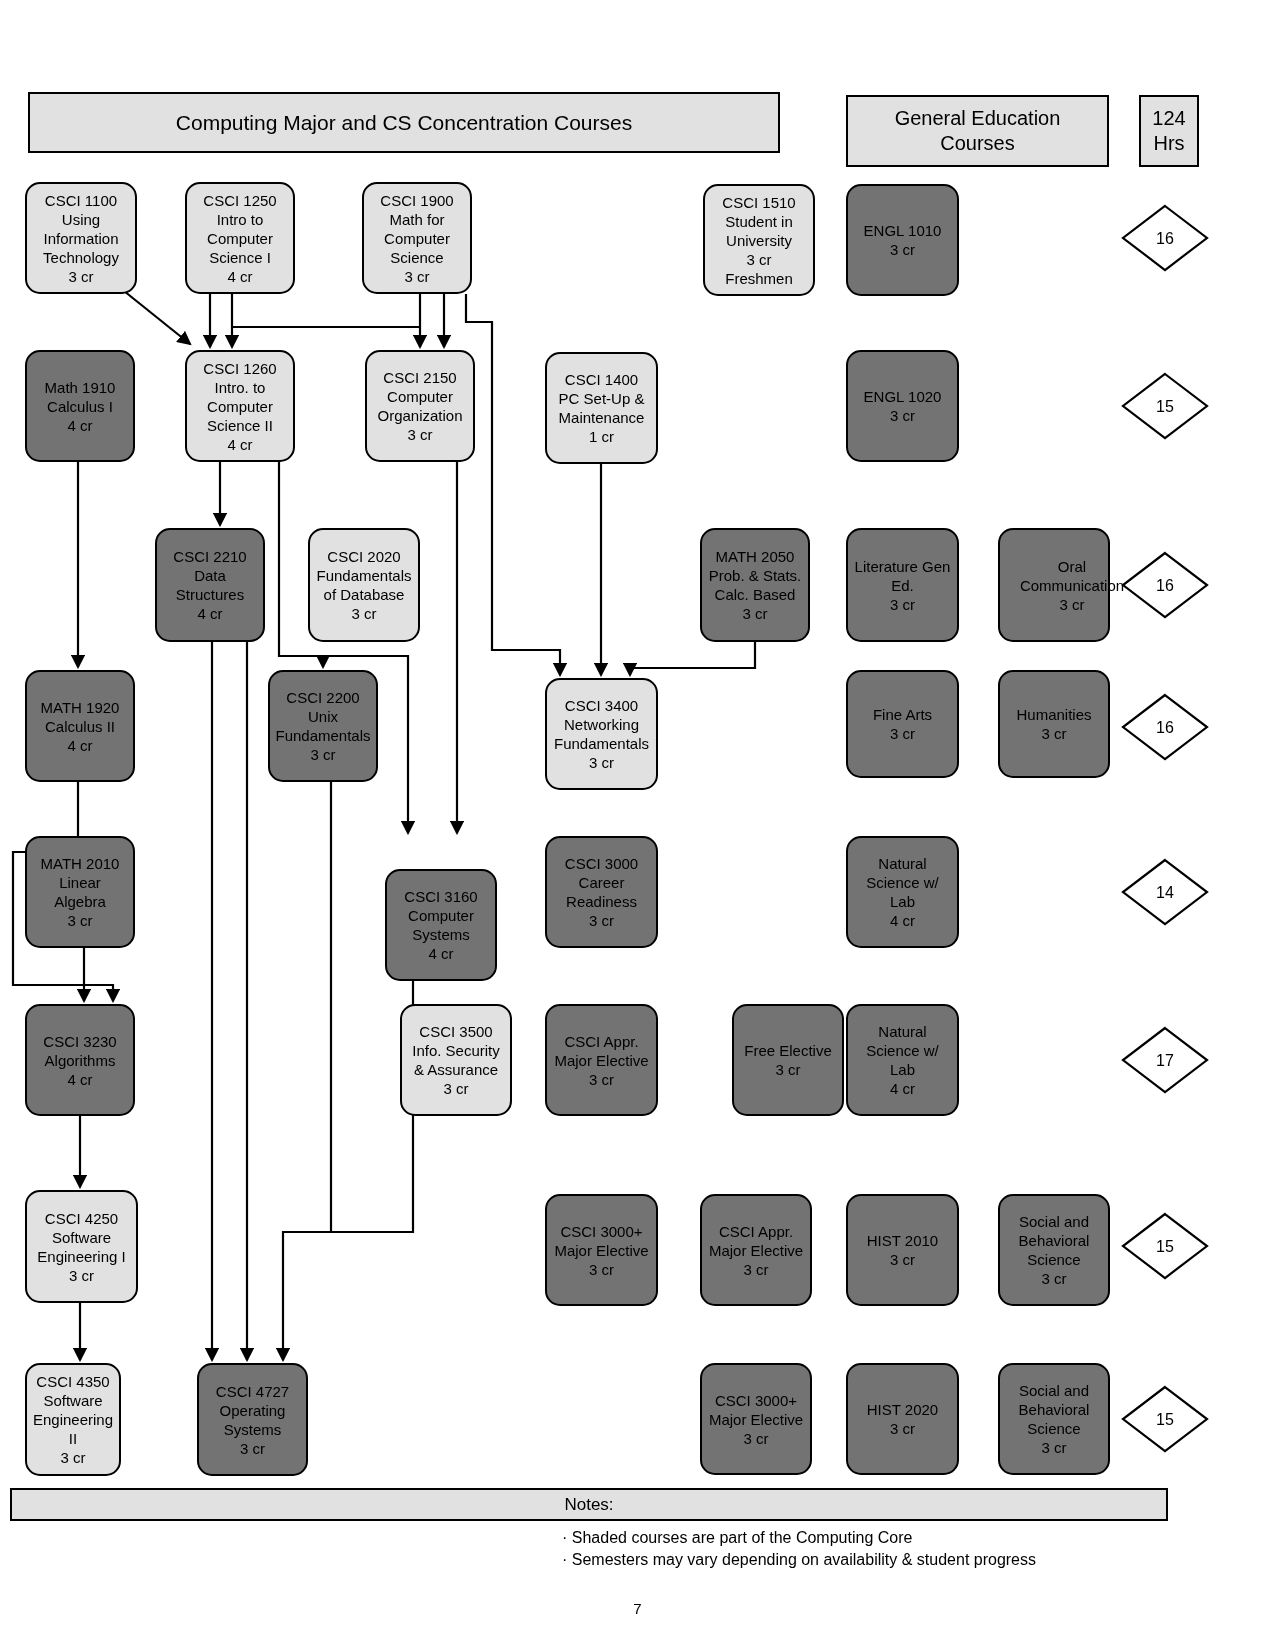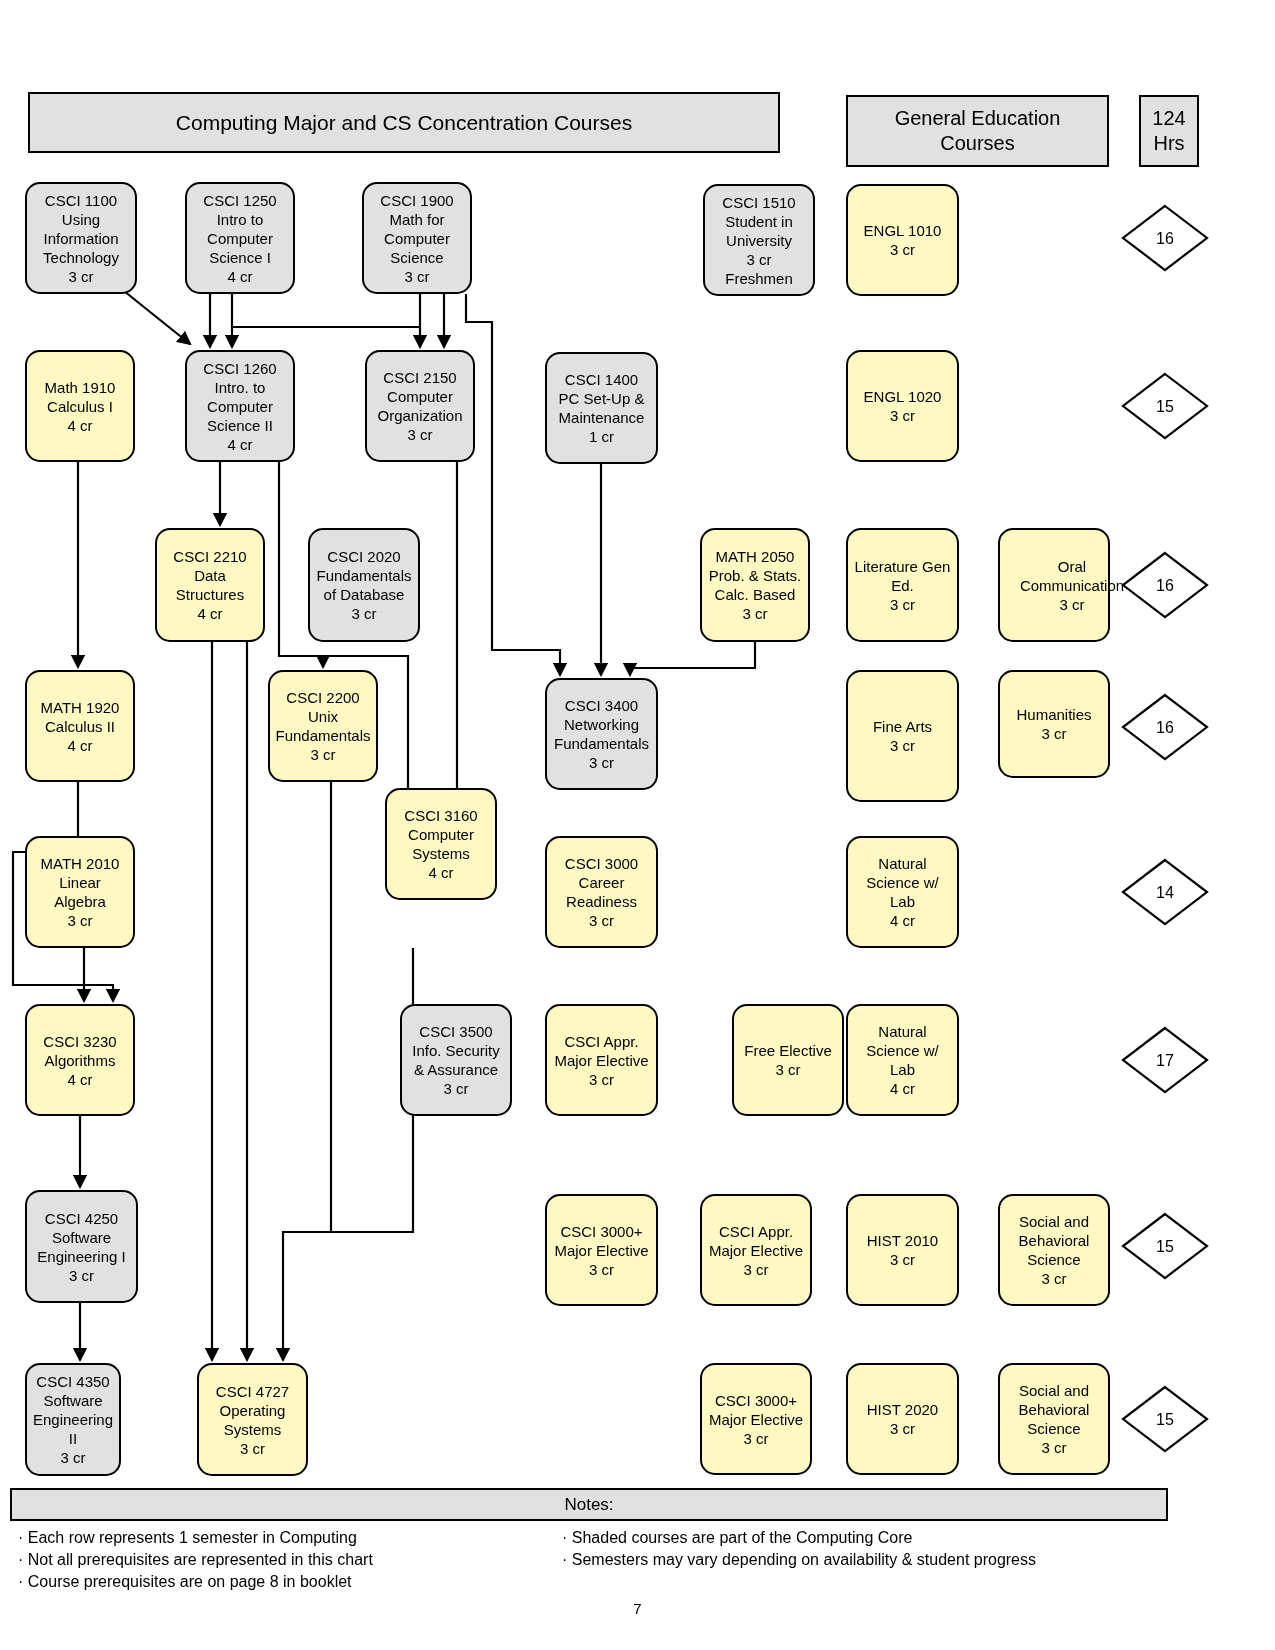--- a/index.html
+++ b/index.html
@@ -14,21 +14,21 @@
   }
   .hdrbox {
     position:absolute; box-sizing:border-box; background:#e1e1e1;
     border:2.5px solid #000; display:flex; align-items:center; justify-content:center;
     text-align:center;
   }
   #main-header { left:28px; top:92px; width:752px; height:61px; font-size:21px; }
   #gened-header { left:846px; top:95px; width:263px; height:72px; font-size:20px; line-height:25px; }
   #total-hours-box { left:1139px; top:95px; width:60px; height:72px; font-size:20px; line-height:25px; }
   .course {
-    position:absolute; box-sizing:border-box; background:#fef9c3;
+    position:absolute; box-sizing:border-box; background:#737373;
     border:2.2px solid #000; border-radius:15px;
     display:flex; flex-direction:column; align-items:center; justify-content:center;
     text-align:center; font-size:15px; line-height:19px;
   }
   .course.shaded { background:#e1e1e1; }
   #edges-svg { position:absolute; left:0; top:0; width:1275px; height:1650px; }
   .edge { fill:none; stroke:#000; stroke-width:2.2px; }
   .diamond { fill:#fff; stroke:#000; stroke-width:2.2px; }
   .dval { font-family:"Liberation Sans", sans-serif; font-size:16px; text-anchor:middle; }
   #notes-bar {
@@ -214,35 +214,35 @@
         <div>Unix</div>
         <div>Fundamentals</div>
         <div>3 cr</div>
       </div>
       <div class="course shaded" style="left: 545px; top: 678px; width: 113px; height: 112px;">
         <div>CSCI 3400</div>
         <div>Networking</div>
         <div>Fundamentals</div>
         <div>3 cr</div>
       </div>
-      <div class="course" style="left: 846px; top: 670px; width: 113px; height: 132px;">
+      <div class="course" style="left: 846px; top: 670px; width: 113px; height: 108px;">
         <div>Fine Arts</div>
         <div>3 cr</div>
       </div>
       <div class="course" style="left: 998px; top: 670px; width: 112px; height: 108px;">
         <div>Humanities</div>
         <div>3 cr</div>
       </div>
       <div class="course" style="left: 25px; top: 836px; width: 110px; height: 112px;">
         <div>MATH 2010</div>
         <div>Linear</div>
         <div>Algebra</div>
         <div>3 cr</div>
       </div>
-      <div class="course" style="left: 385px; top: 788px; width: 112px; height: 112px;">
+      <div class="course" style="left: 385px; top: 869px; width: 112px; height: 112px;">
         <div>CSCI 3160</div>
         <div>Computer</div>
         <div>Systems</div>
         <div>4 cr</div>
       </div>
       <div class="course" style="left: 545px; top: 836px; width: 113px; height: 112px;">
         <div>CSCI 3000</div>
         <div>Career</div>
         <div>Readiness</div>
         <div>3 cr</div>
@@ -330,25 +330,20 @@
         <div>Social and</div>
         <div>Behavioral</div>
         <div>Science</div>
         <div>3 cr</div>
       </div>
     </div>
 
   <div id="notes-bar">
     <span>Notes:</span>
   </div>
-  <div id="notes-left" class="notes-col">
-      <div>· Each row represents 1 semester in Computing</div>
-      <div>· Not all prerequisites are represented in this chart</div>
-      <div>· Course prerequisites are on page 8 in booklet</div>
-    </div>
   <div id="notes-right" class="notes-col">
       <div>· Shaded courses are part of the Computing Core</div>
       <div>· Semesters may vary depending on availability &amp; student progress</div>
     </div>
 
   <div id="page-number">7</div>
 
 </div>
 
 </body></html>

